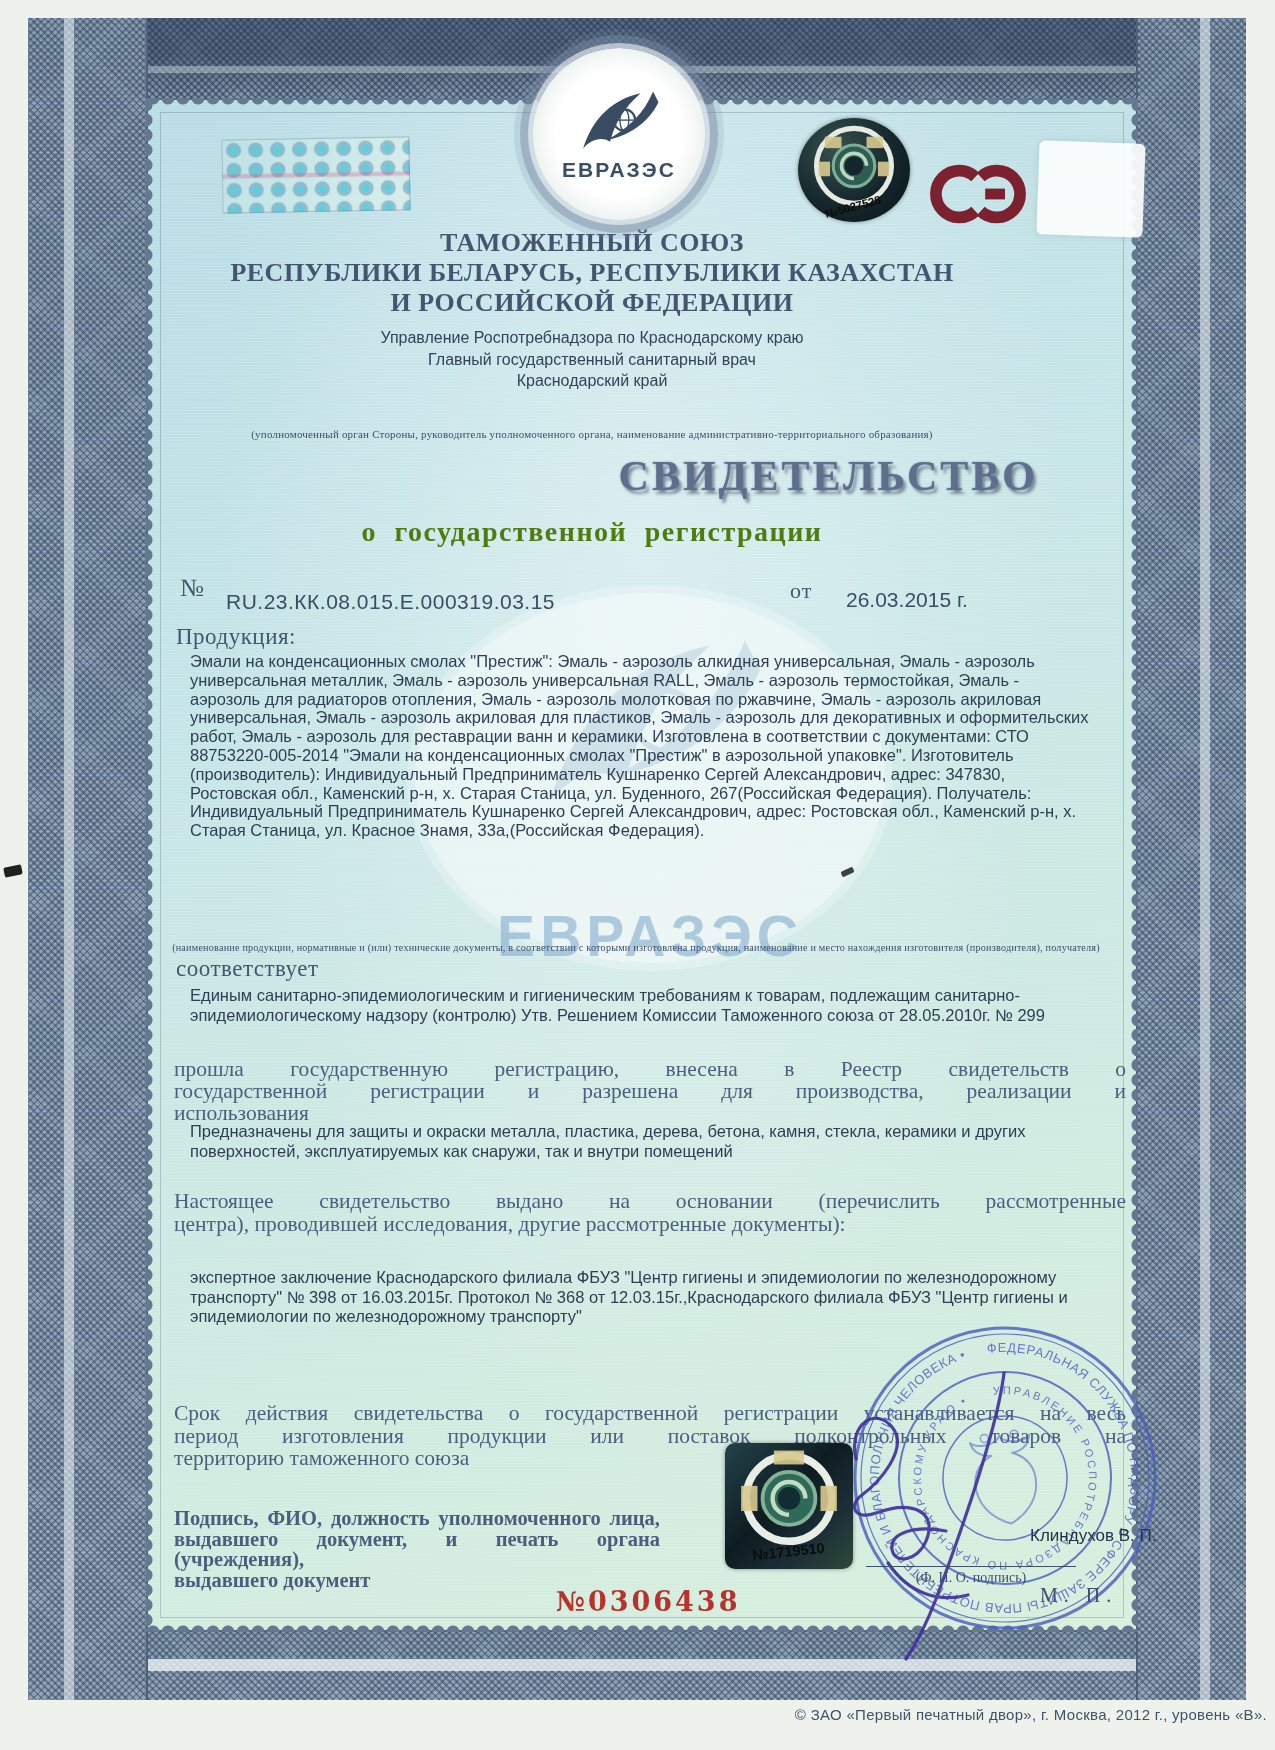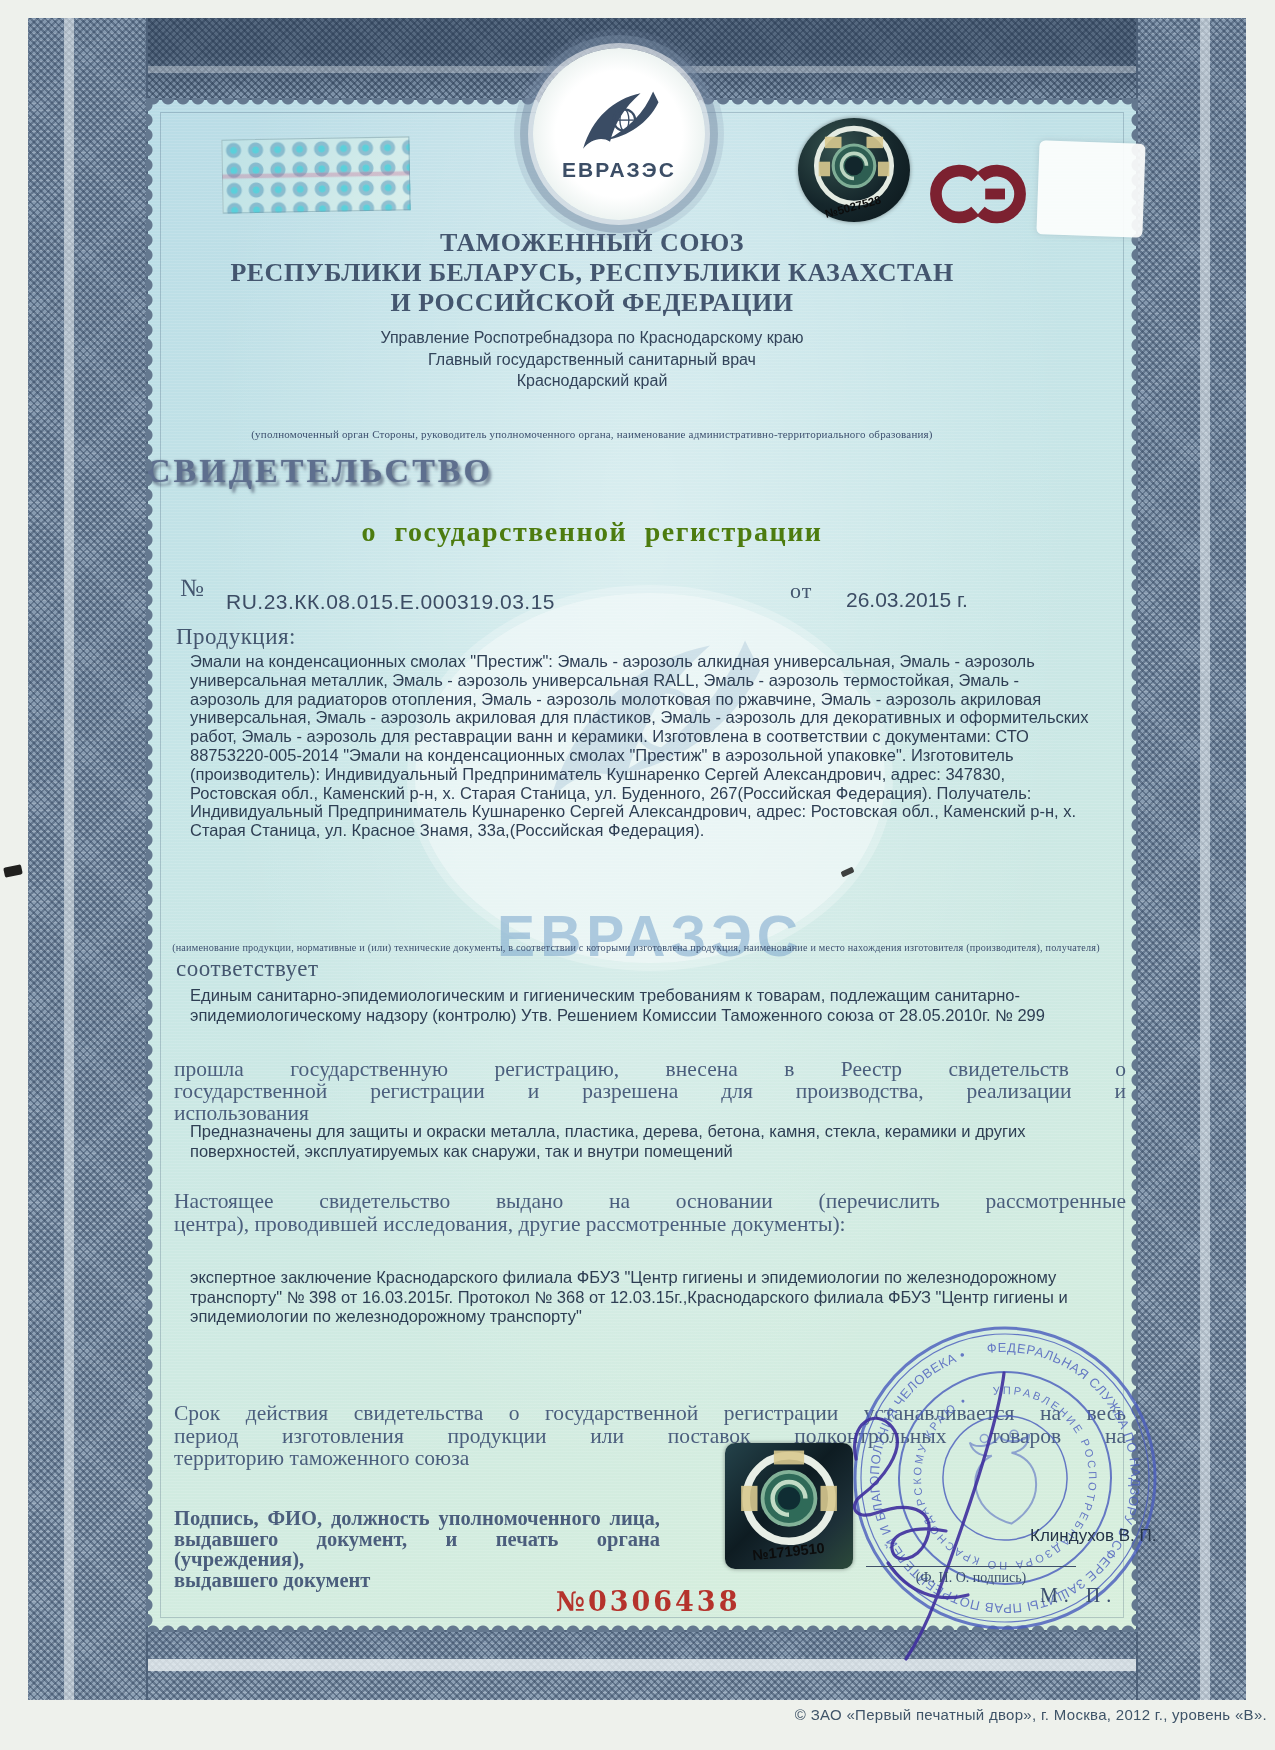--- a/index.html
+++ b/index.html
@@ -84,21 +84,21 @@
 
   
   .t{position:absolute;z-index:2;}
   .header-block{left:118px;top:210px;width:892px;text-align:center;color:#44566f;}
   .h-line{font-size:26px;font-weight:bold;line-height:30px;letter-spacing:.5px;}
   .auth{font-family:"Liberation Sans",sans-serif;font-size:16px;line-height:21.5px;color:#33445a;}
   .auth-block{margin-top:9px;}
   .caption{font-size:11px;color:#3c4f6e;letter-spacing:.2px;text-align:center;white-space:nowrap;}
   .caption1{left:118px;top:410px;width:892px;}
   .caption2{left:118px;top:924px;width:980px;font-size:10.2px;}
-  .title-main{left:118px;top:434px;width:892px;text-align:left;font-size:34px;font-weight:bold;
+  .title-main{left:118px;top:434px;width:892px;text-align:right;font-size:42px;font-weight:bold;
     letter-spacing:3px;color:#5e6f8e;text-shadow:3px 4px 3px rgba(70,82,105,.6),0 0 2px rgba(90,104,130,.6);}
   .title-sub{left:118px;top:498px;width:892px;text-align:center;font-size:28px;font-weight:bold;
     word-spacing:9px;letter-spacing:1.5px;color:#4d7c0f;}
   .no-label{left:152px;top:556px;font-size:25px;color:#44566f;}
   .no-value{left:198px;top:572px;font-family:"Liberation Sans",sans-serif;font-size:21px;
     letter-spacing:.5px;color:#3c4c64;}
   .ot-label{left:762px;top:560px;font-size:22px;color:#44566f;letter-spacing:1px;}
   .ot-date{left:818px;top:570px;font-family:"Liberation Sans",sans-serif;font-size:21px;color:#3c4c64;}
   .sec-label{font-size:23px;color:#44566f;letter-spacing:.5px;}
   .product-label{left:148px;top:606px;}

